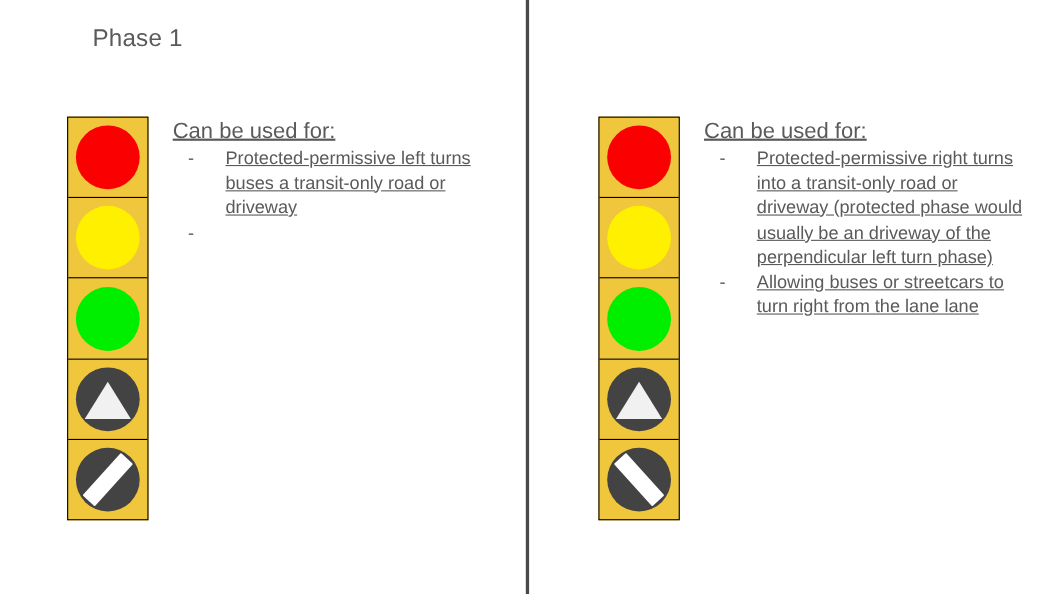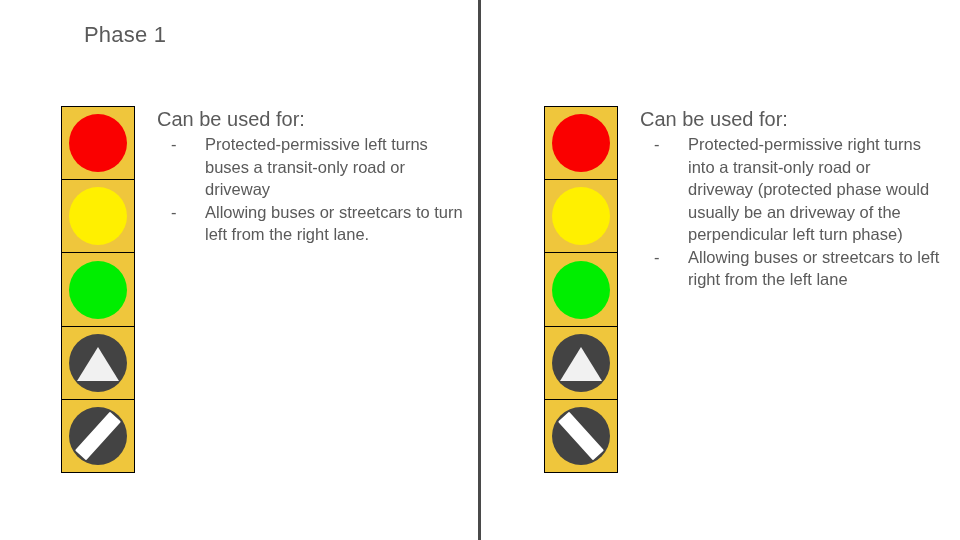--- a/index.html
+++ b/index.html
@@ -115,20 +115,21 @@
     background: #ffffff;
     border-radius: 1px;
   }
   .glyph-bar.backslash { transform: translate(-50%, -50%) rotate(42deg); }
   .glyph-bar.slash     { transform: translate(-50%, -50%) rotate(-42deg); }
 
   
   .desc-block {
     position: absolute;
     color: #5a5a5a;
+    text-decoration: underline;
   }
   .desc-block.left-desc  { left: 157px; top: 106px; width: 310px; }
   .desc-block.right-desc { left: 159px; top: 106px; width: 300px; }
 
   .desc-heading {
     font-size: 20px;
     line-height: 26px;
     color: #5a5a5a;
     margin: 0 0 1px 0;
     white-space: nowrap;
@@ -195,21 +196,20 @@
 
     <div class="desc-block left-desc">
       <div class="desc-heading">Can be used for:</div>
       <ul class="bullet-list">
         <li class="bullet-item">
           <span class="bullet-marker">-</span>
           <span>Protected-permissive left turns buses a transit-only road or driveway</span>
         </li>
         <li class="bullet-item">
           <span class="bullet-marker">-</span>
-          <span>Allowing buses or streetcars to turn left from the right lane.</span>
         </li>
       </ul>
     </div>
 
   </div>
 
   <div class="divider"></div>
 
   <div class="panel right">
 
@@ -243,20 +243,20 @@
 
     <div class="desc-block right-desc">
       <div class="desc-heading">Can be used for:</div>
       <ul class="bullet-list">
         <li class="bullet-item">
           <span class="bullet-marker">-</span>
           <span>Protected-permissive right turns into a transit-only road or driveway (protected phase would usually be an driveway of the perpendicular left turn phase)</span>
         </li>
         <li class="bullet-item">
           <span class="bullet-marker">-</span>
-          <span>Allowing buses or streetcars to left right from the left lane</span>
+          <span>Allowing buses or streetcars to turn right from the lane lane</span>
         </li>
       </ul>
     </div>
 
   </div>
 
 </div>
 
 </body></html>

